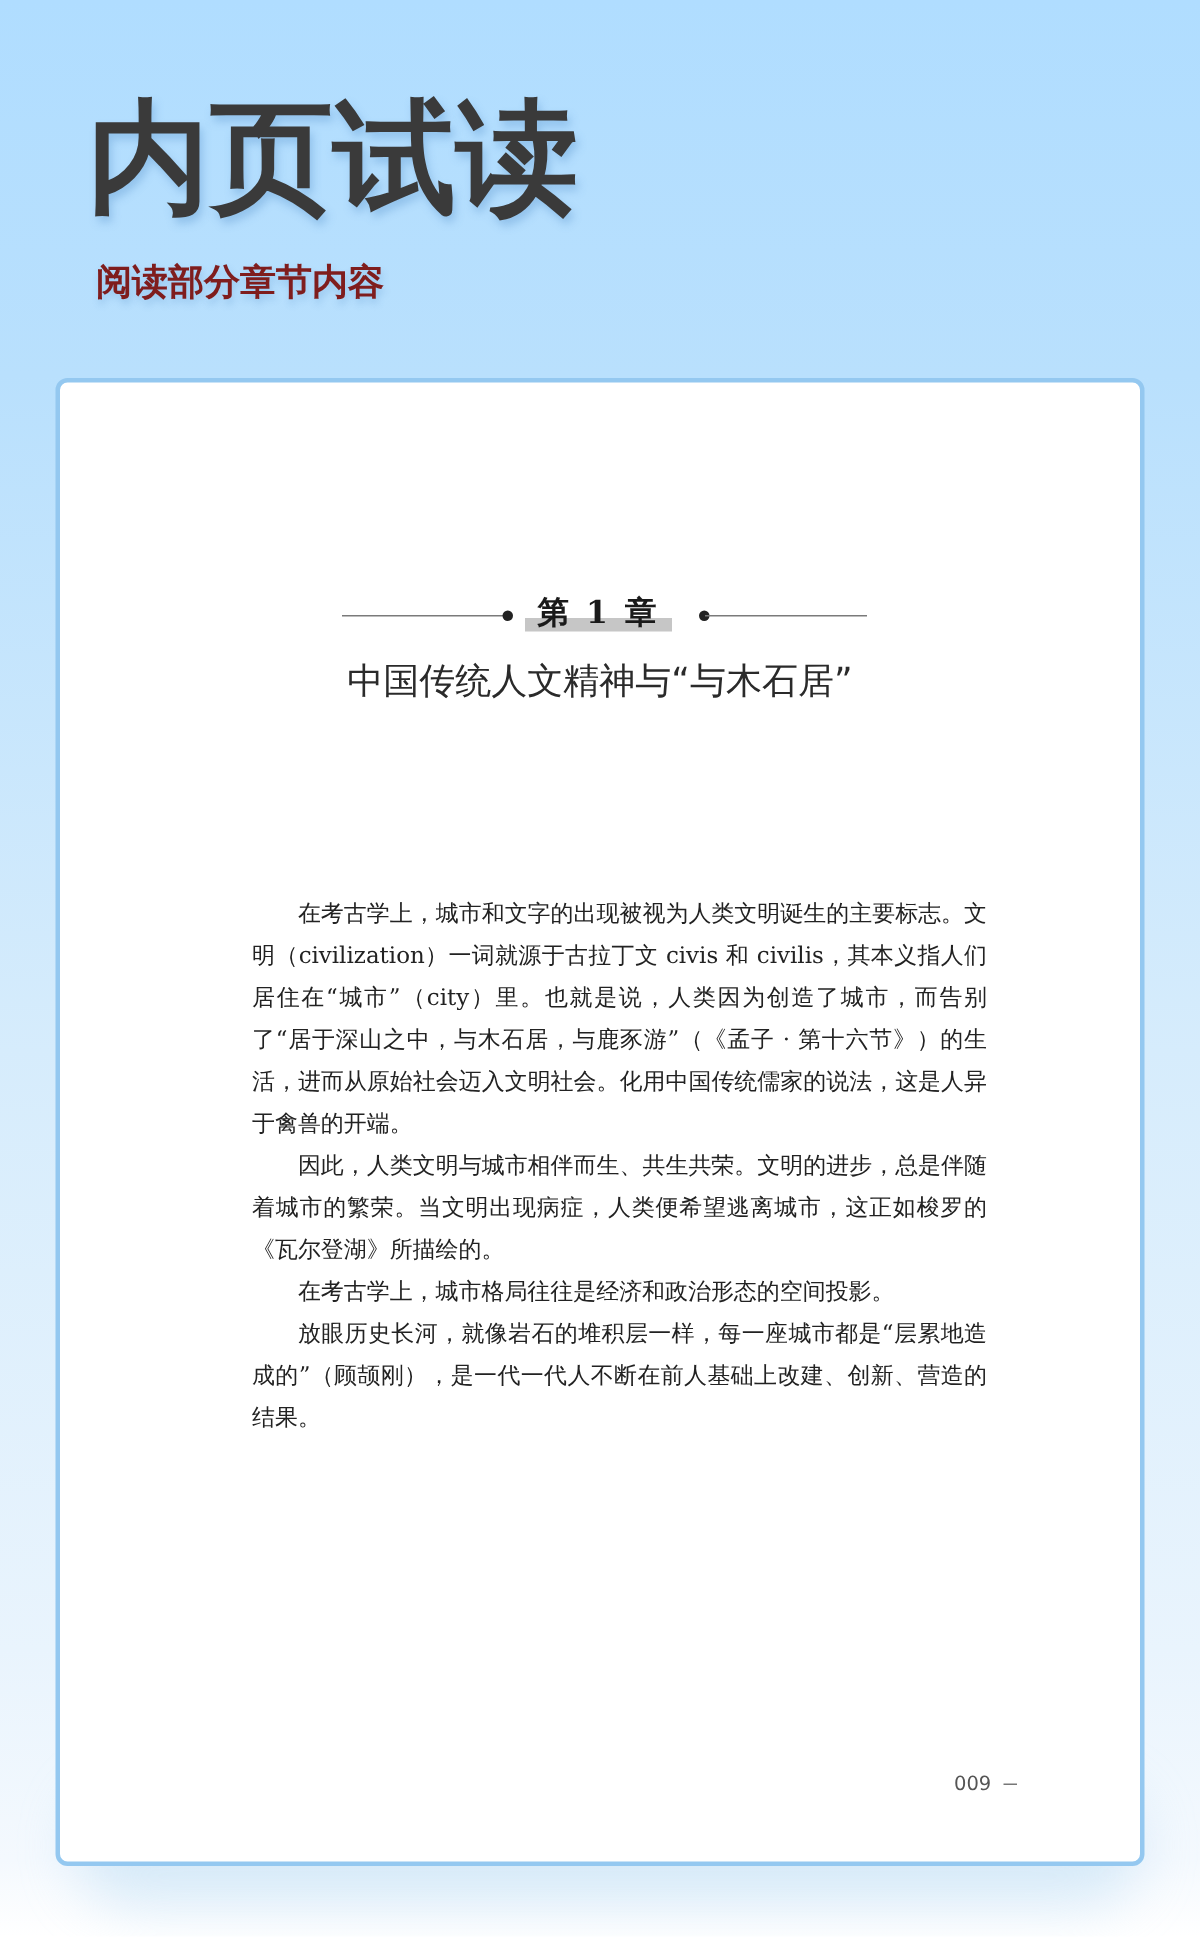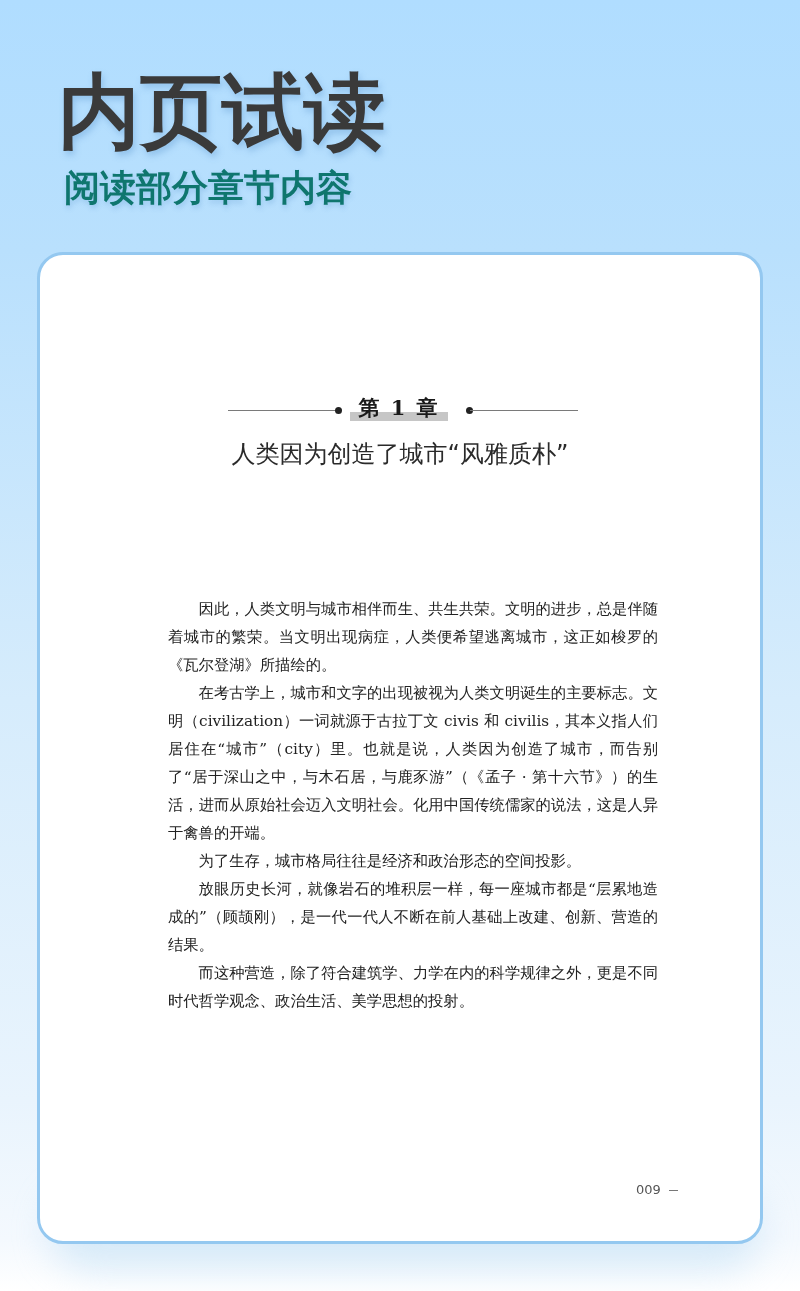--- a/index.html
+++ b/index.html
@@ -12,39 +12,39 @@
       position: relative;
       overflow: hidden;
       background: linear-gradient(180deg, #b0ddff 0px, #b9e0fd 250px, #d6ecfc 700px, #e9f4fd 1100px, #f4f9fe 1240px, #ffffff 1291px);
       font-family: "DejaVu Sans", sans-serif;
     }
     .hero-title {
       position: absolute;
       left: 58px;
       top: 62px;
       margin: 0;
-      font-family: Liberation Sans, sans-serif;
+      font-family: Liberation Mono, monospace;
       font-weight: bold;
       font-size: 82px;
       line-height: 100px;
       letter-spacing: 0px;
       color: #3a3a3a;
       text-shadow: 2px 4px 6px rgba(80, 140, 200, 0.35);
       white-space: nowrap;
     }
     .hero-subtitle {
       position: absolute;
       left: 64px;
       top: 166px;
       margin: 0;
       font-family: "DejaVu Sans", sans-serif;
       font-weight: bold;
-      font-size: 36px;
+      font-size: 24px;
       line-height: 44px;
-      color: #0f766e;
+      color: #7f1d1d;
       text-shadow: 1px 3px 5px rgba(80, 140, 200, 0.3);
       white-space: nowrap;
     }
     .card-shadow {
       position: absolute;
       left: 50px;
       top: 1190px;
       width: 710px;
       height: 80px;
       border-radius: 40px;
@@ -52,21 +52,21 @@
       filter: blur(18px);
     }
     .page-card {
       position: absolute;
       left: 37px;
       top: 252px;
       width: 720px;
       height: 986px;
       background: #ffffff;
       border: 3px solid #94c8f0;
-      border-radius: 26px;
+      border-radius: 8px;
       box-sizing: content-box;
     }
     .chapter-header {
       position: absolute;
       left: 0;
       top: 0;
       width: 100%;
     }
     .chapter-line {
       position: absolute;
@@ -172,27 +172,26 @@
 <div class="page-card">
   <div class="chapter-header">
     <div class="chapter-line left"></div>
     <div class="chapter-dot left"></div>
     <div class="chapter-label-wrap">
       <div class="chapter-label-bar"></div>
       <div class="chapter-label">第 1 章</div>
     </div>
     <div class="chapter-dot right"></div>
     <div class="chapter-line right"></div>
-    <div class="chapter-title">人类因为创造了城市“风雅质朴”</div>
+    <div class="chapter-title">中国传统人文精神与“与木石居”</div>
   </div>
 
   <div class="body-text">
+    <p>在考古学上，城市和文字的出现被视为人类文明诞生的主要标志。文明（civilization）一词就源于古拉丁文 civis 和 civilis，其本义指人们居住在“城市”（city）里。也就是说，人类因为创造了城市，而告别了“居于深山之中，与木石居，与鹿豕游”（《孟子 · 第十六节》）的生活，进而从原始社会迈入文明社会。化用中国传统儒家的说法，这是人异于禽兽的开端。</p>
     <p>因此，人类文明与城市相伴而生、共生共荣。文明的进步，总是伴随着城市的繁荣。当文明出现病症，人类便希望逃离城市，这正如梭罗的《瓦尔登湖》所描绘的。</p>
-    <p>在考古学上，城市和文字的出现被视为人类文明诞生的主要标志。文明（civilization）一词就源于古拉丁文 civis 和 civilis，其本义指人们居住在“城市”（city）里。也就是说，人类因为创造了城市，而告别了“居于深山之中，与木石居，与鹿豕游”（《孟子 · 第十六节》）的生活，进而从原始社会迈入文明社会。化用中国传统儒家的说法，这是人异于禽兽的开端。</p>
-    <p>为了生存，城市格局往往是经济和政治形态的空间投影。</p>
+    <p>在考古学上，城市格局往往是经济和政治形态的空间投影。</p>
     <p>放眼历史长河，就像岩石的堆积层一样，每一座城市都是“层累地造成的”（顾颉刚），是一代一代人不断在前人基础上改建、创新、营造的结果。</p>
-    <p>而这种营造，除了符合建筑学、力学在内的科学规律之外，更是不同时代哲学观念、政治生活、美学思想的投射。</p>
   </div>
 
   <div class="page-number">
     <span>009</span><span class="page-dash"></span>
   </div>
 </div>
 
 </body></html>

